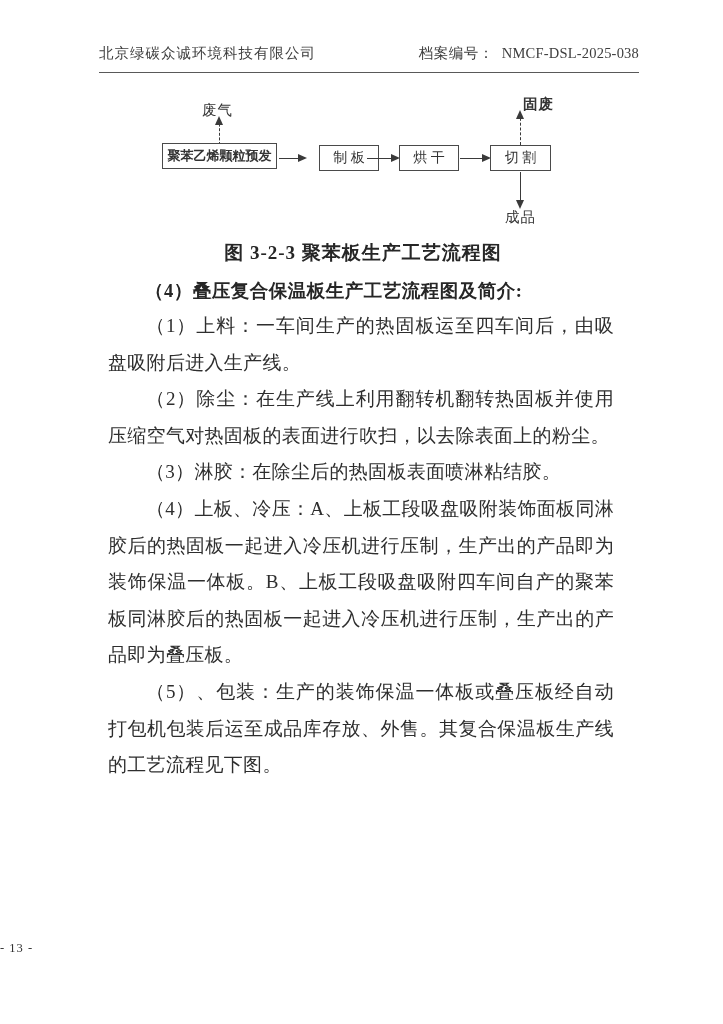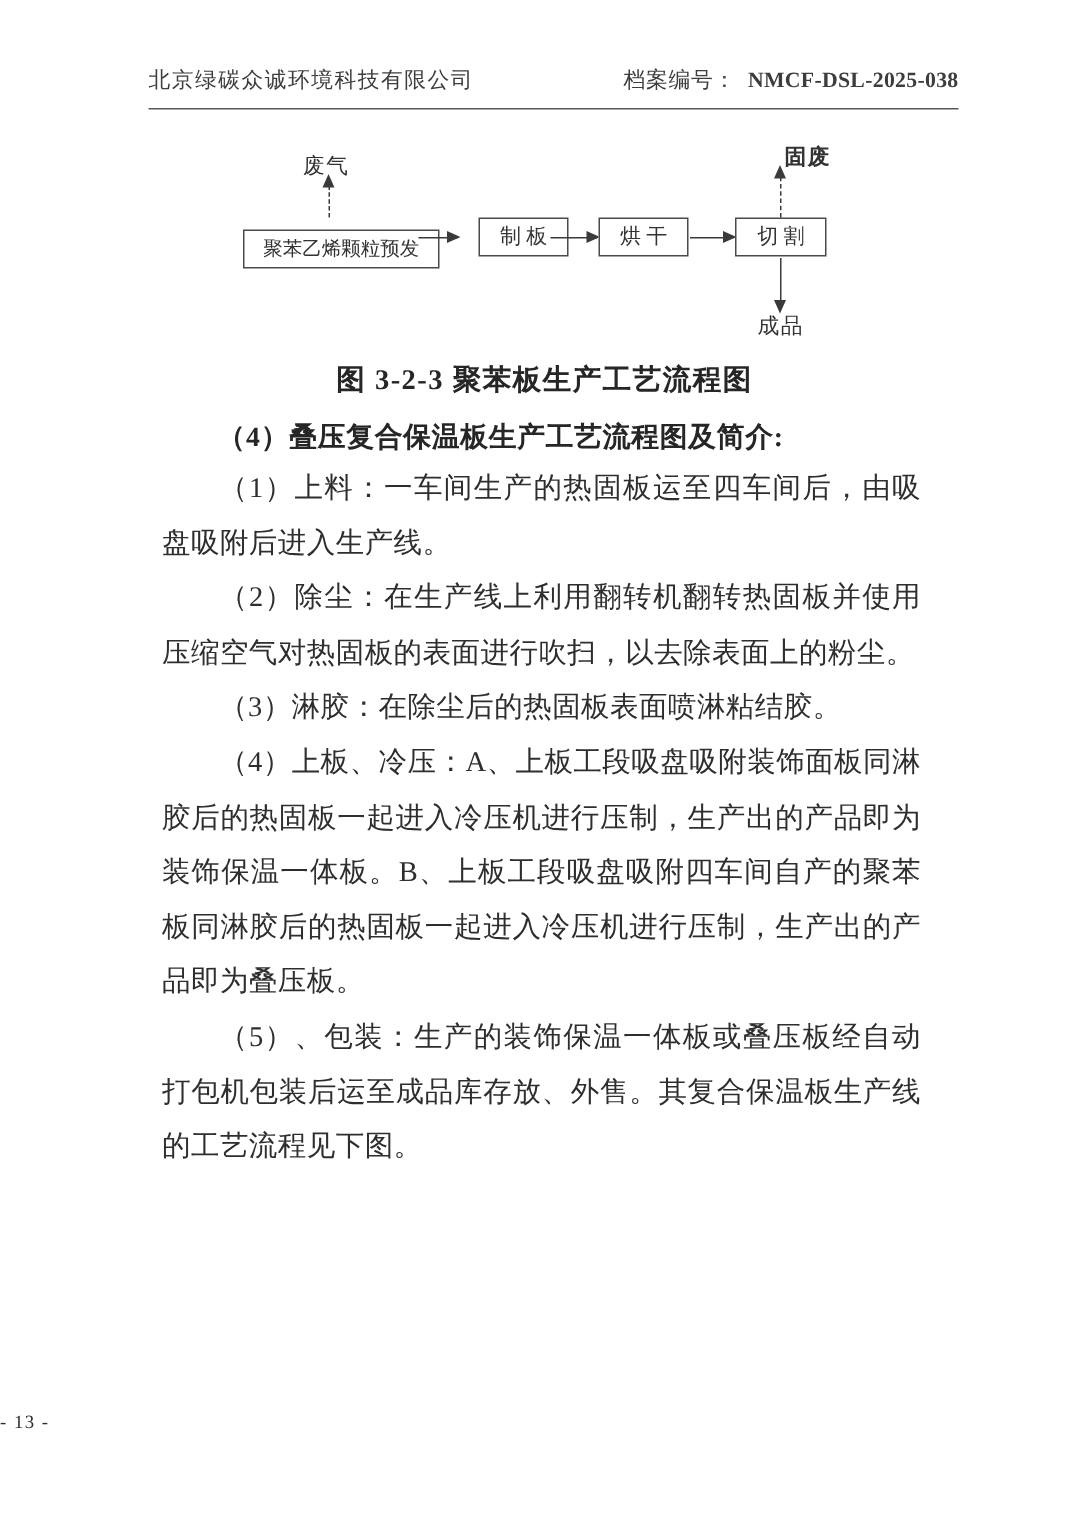--- a/index.html
+++ b/index.html
@@ -11,21 +11,21 @@
   .page{position:relative;width:723px;height:1024px;background:#ffffff;}
 
   
   .header{
     position:absolute;left:99px;right:84px;top:44px;
     display:flex;justify-content:space-between;align-items:flex-end;
     padding-bottom:9px;border-bottom:1.5px solid #595959;
     font-size:14.5px;color:#3d3d3d;letter-spacing:1px;gap:16px;
   }
   .archive{letter-spacing:0.5px;}
-  .archive-num{font-weight:700;letter-spacing:0.2px;margin-left:8px;}
+  .archive-num{font-weight:400;letter-spacing:0.2px;margin-left:8px;}
 
   
   .flowchart{position:absolute;left:98px;top:95px;width:545px;height:140px;}
   .fc-label{position:absolute;font-size:14.5px;color:#333;white-space:nowrap;letter-spacing:1px;}
   .fc-box{
     position:absolute;border:1.2px solid #4a4a4a;background:#fff;
     display:flex;align-items:center;justify-content:center;
     font-size:14px;color:#333;white-space:nowrap;box-sizing:border-box;
   }
   .fc-box.small{font-size:13px;}
@@ -74,21 +74,21 @@
     <span>北京绿碳众诚环境科技有限公司</span>
     <span class="archive">
       <span>档案编号：</span><span class="archive-num">NMCF-DSL-2025-038</span>
     </span>
   </div>
 
   <div class="flowchart">
     <span class="fc-label" style="left:104px;top:6px;">废气</span>
     <span class="v-dash" style="left:121px;top:24px;height:26px;"></span>
 
-    <div class="fc-box small" style="left:64px;top:58px;width:131px;height:26px;">聚苯乙烯颗粒预发</div>
+    <div class="fc-box small" style="left:64px;top:48px;width:115px;height:26px;font-weight:bold;">聚苯乙烯颗粒预发</div>
     <span class="h-arrow" style="left:181px;top:63px;width:26px;"></span>
     <div class="fc-box" style="left:208px;top:50px;width:60px;height:26px;margin-left:13px;">制 板</div>
     <span class="h-arrow" style="left:269px;top:63px;width:31px;"></span>
     <div class="fc-box" style="left:301px;top:50px;width:60px;height:26px;">烘 干</div>
     <span class="h-arrow" style="left:362px;top:63px;width:29px;"></span>
     <div class="fc-box" style="left:392px;top:50px;width:61px;height:26px;font-family:Liberation Serif, serif;">切 割</div>
 
     <span class="fc-label" style="left:425px;top:0px;font-weight:bold;">固废</span>
     <span class="v-dash" style="left:422px;top:18px;height:32px;"></span>
     <span class="v-solid" style="left:422px;top:77px;height:34px;"></span>

